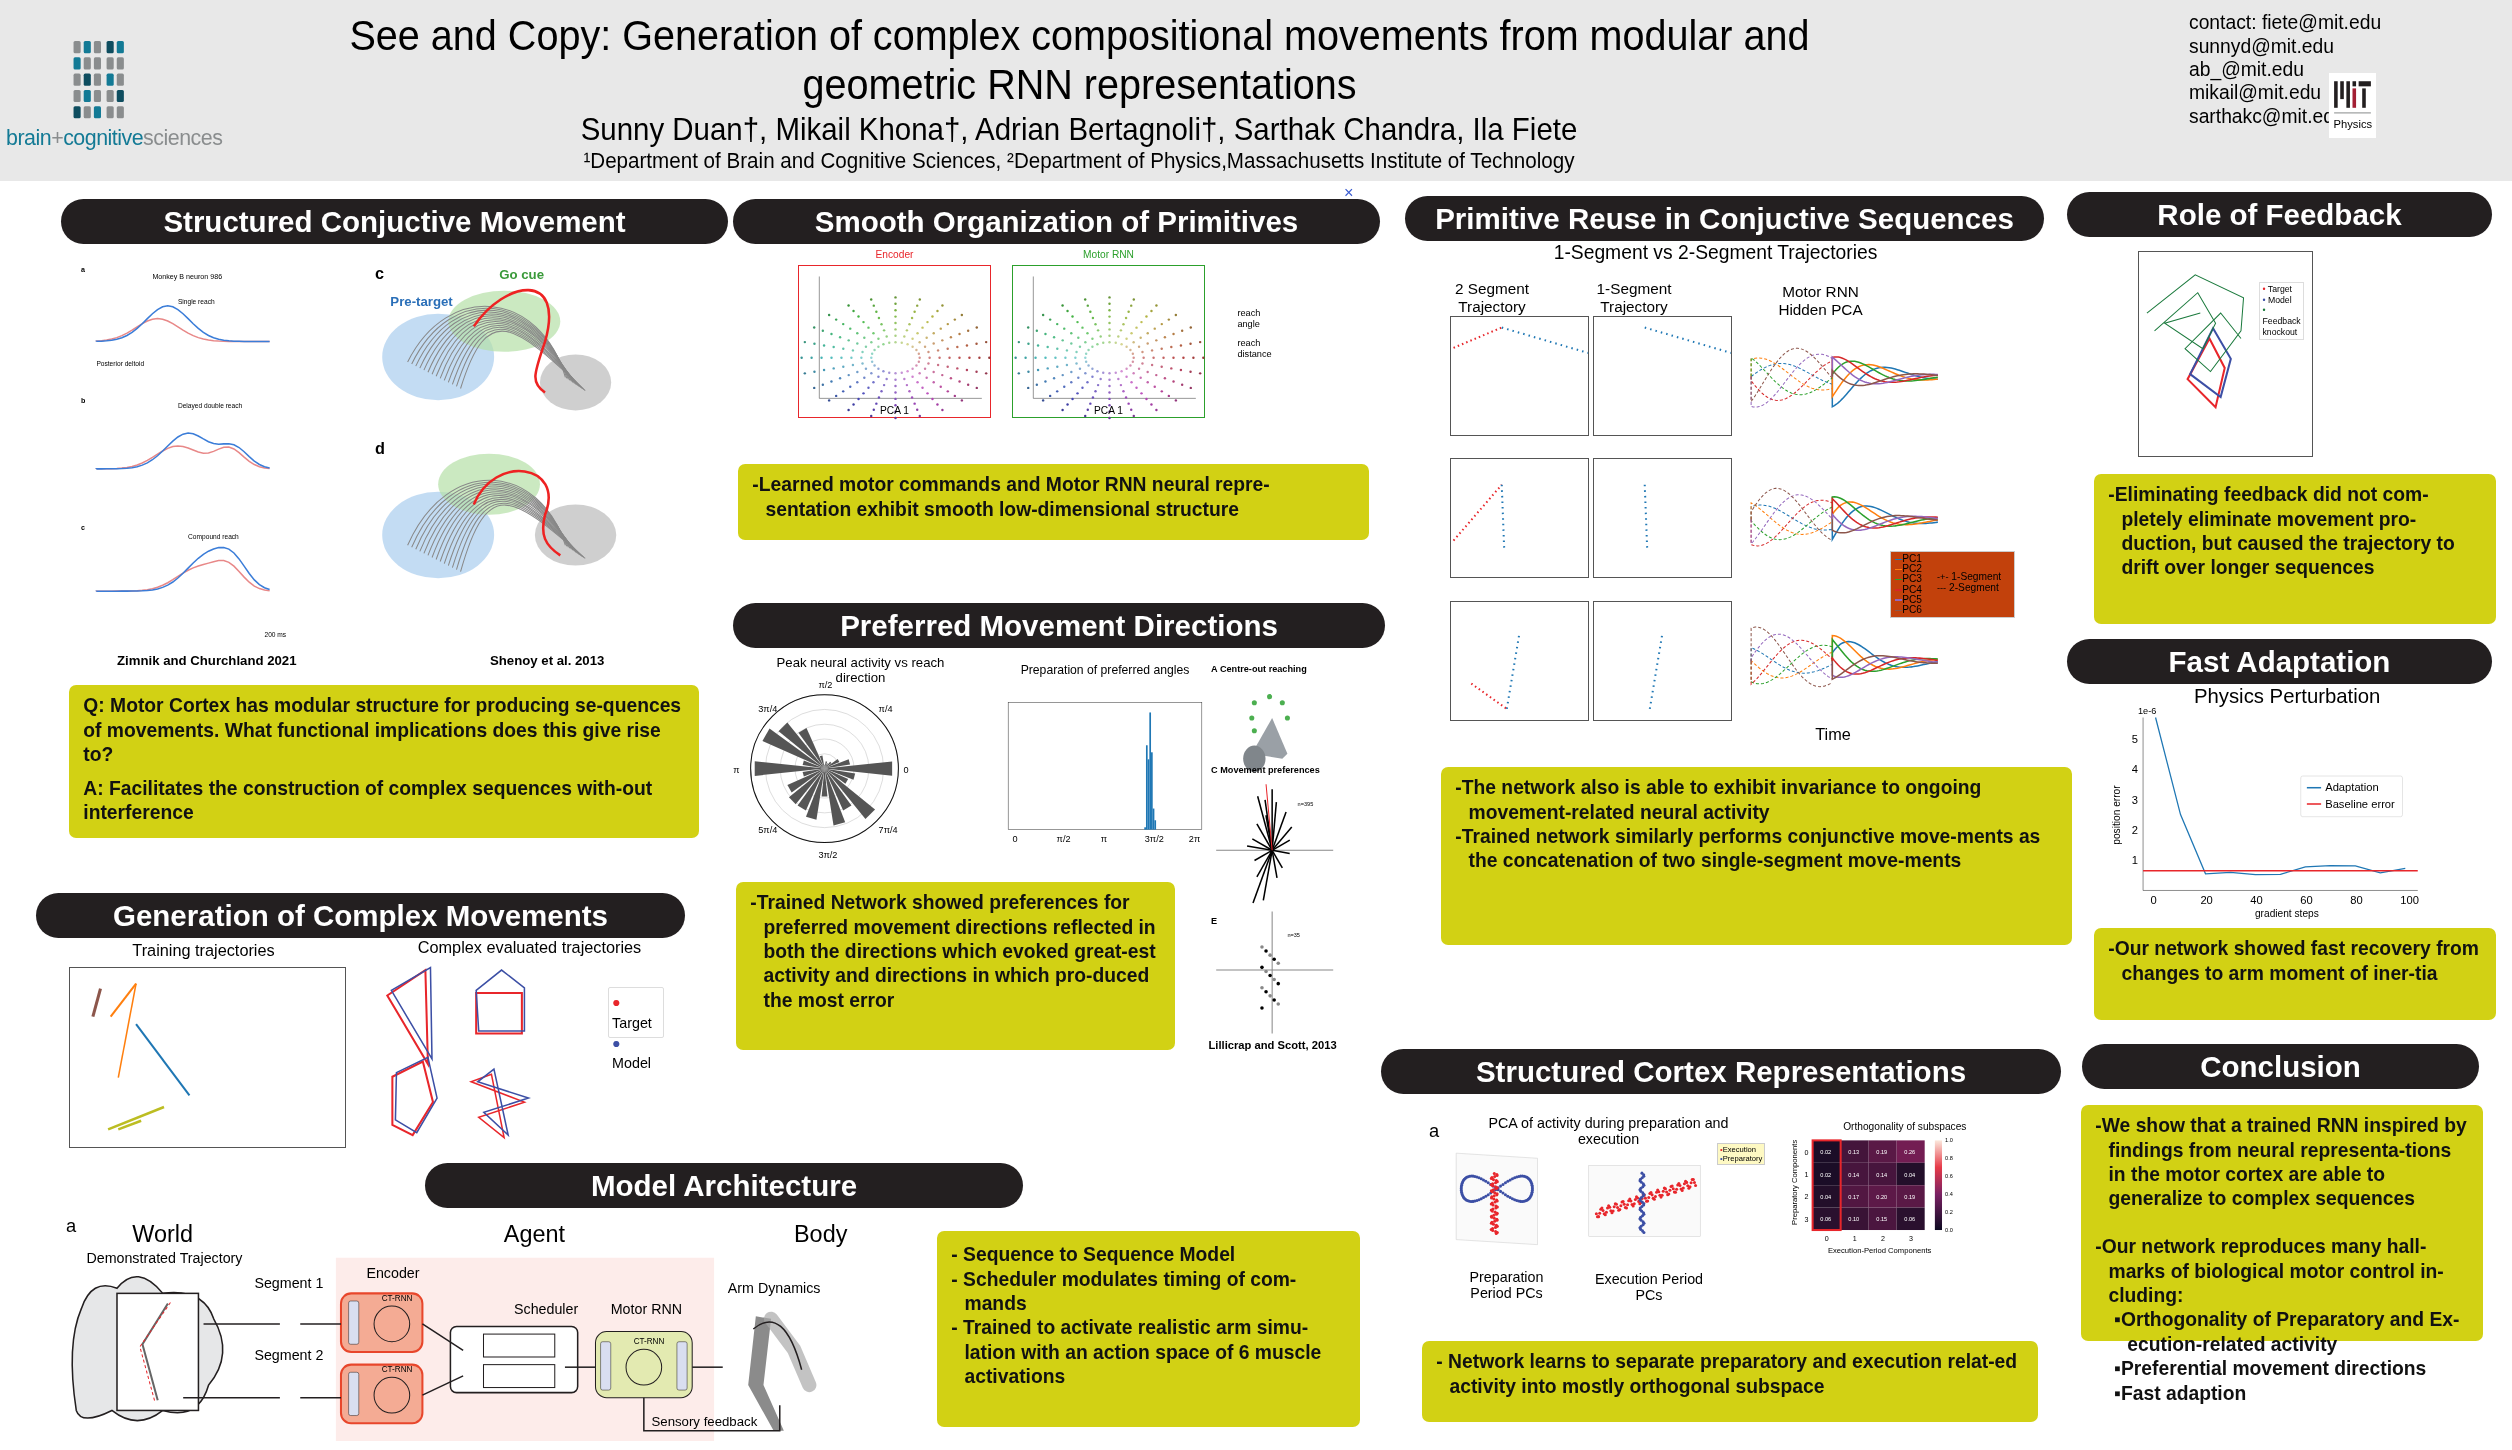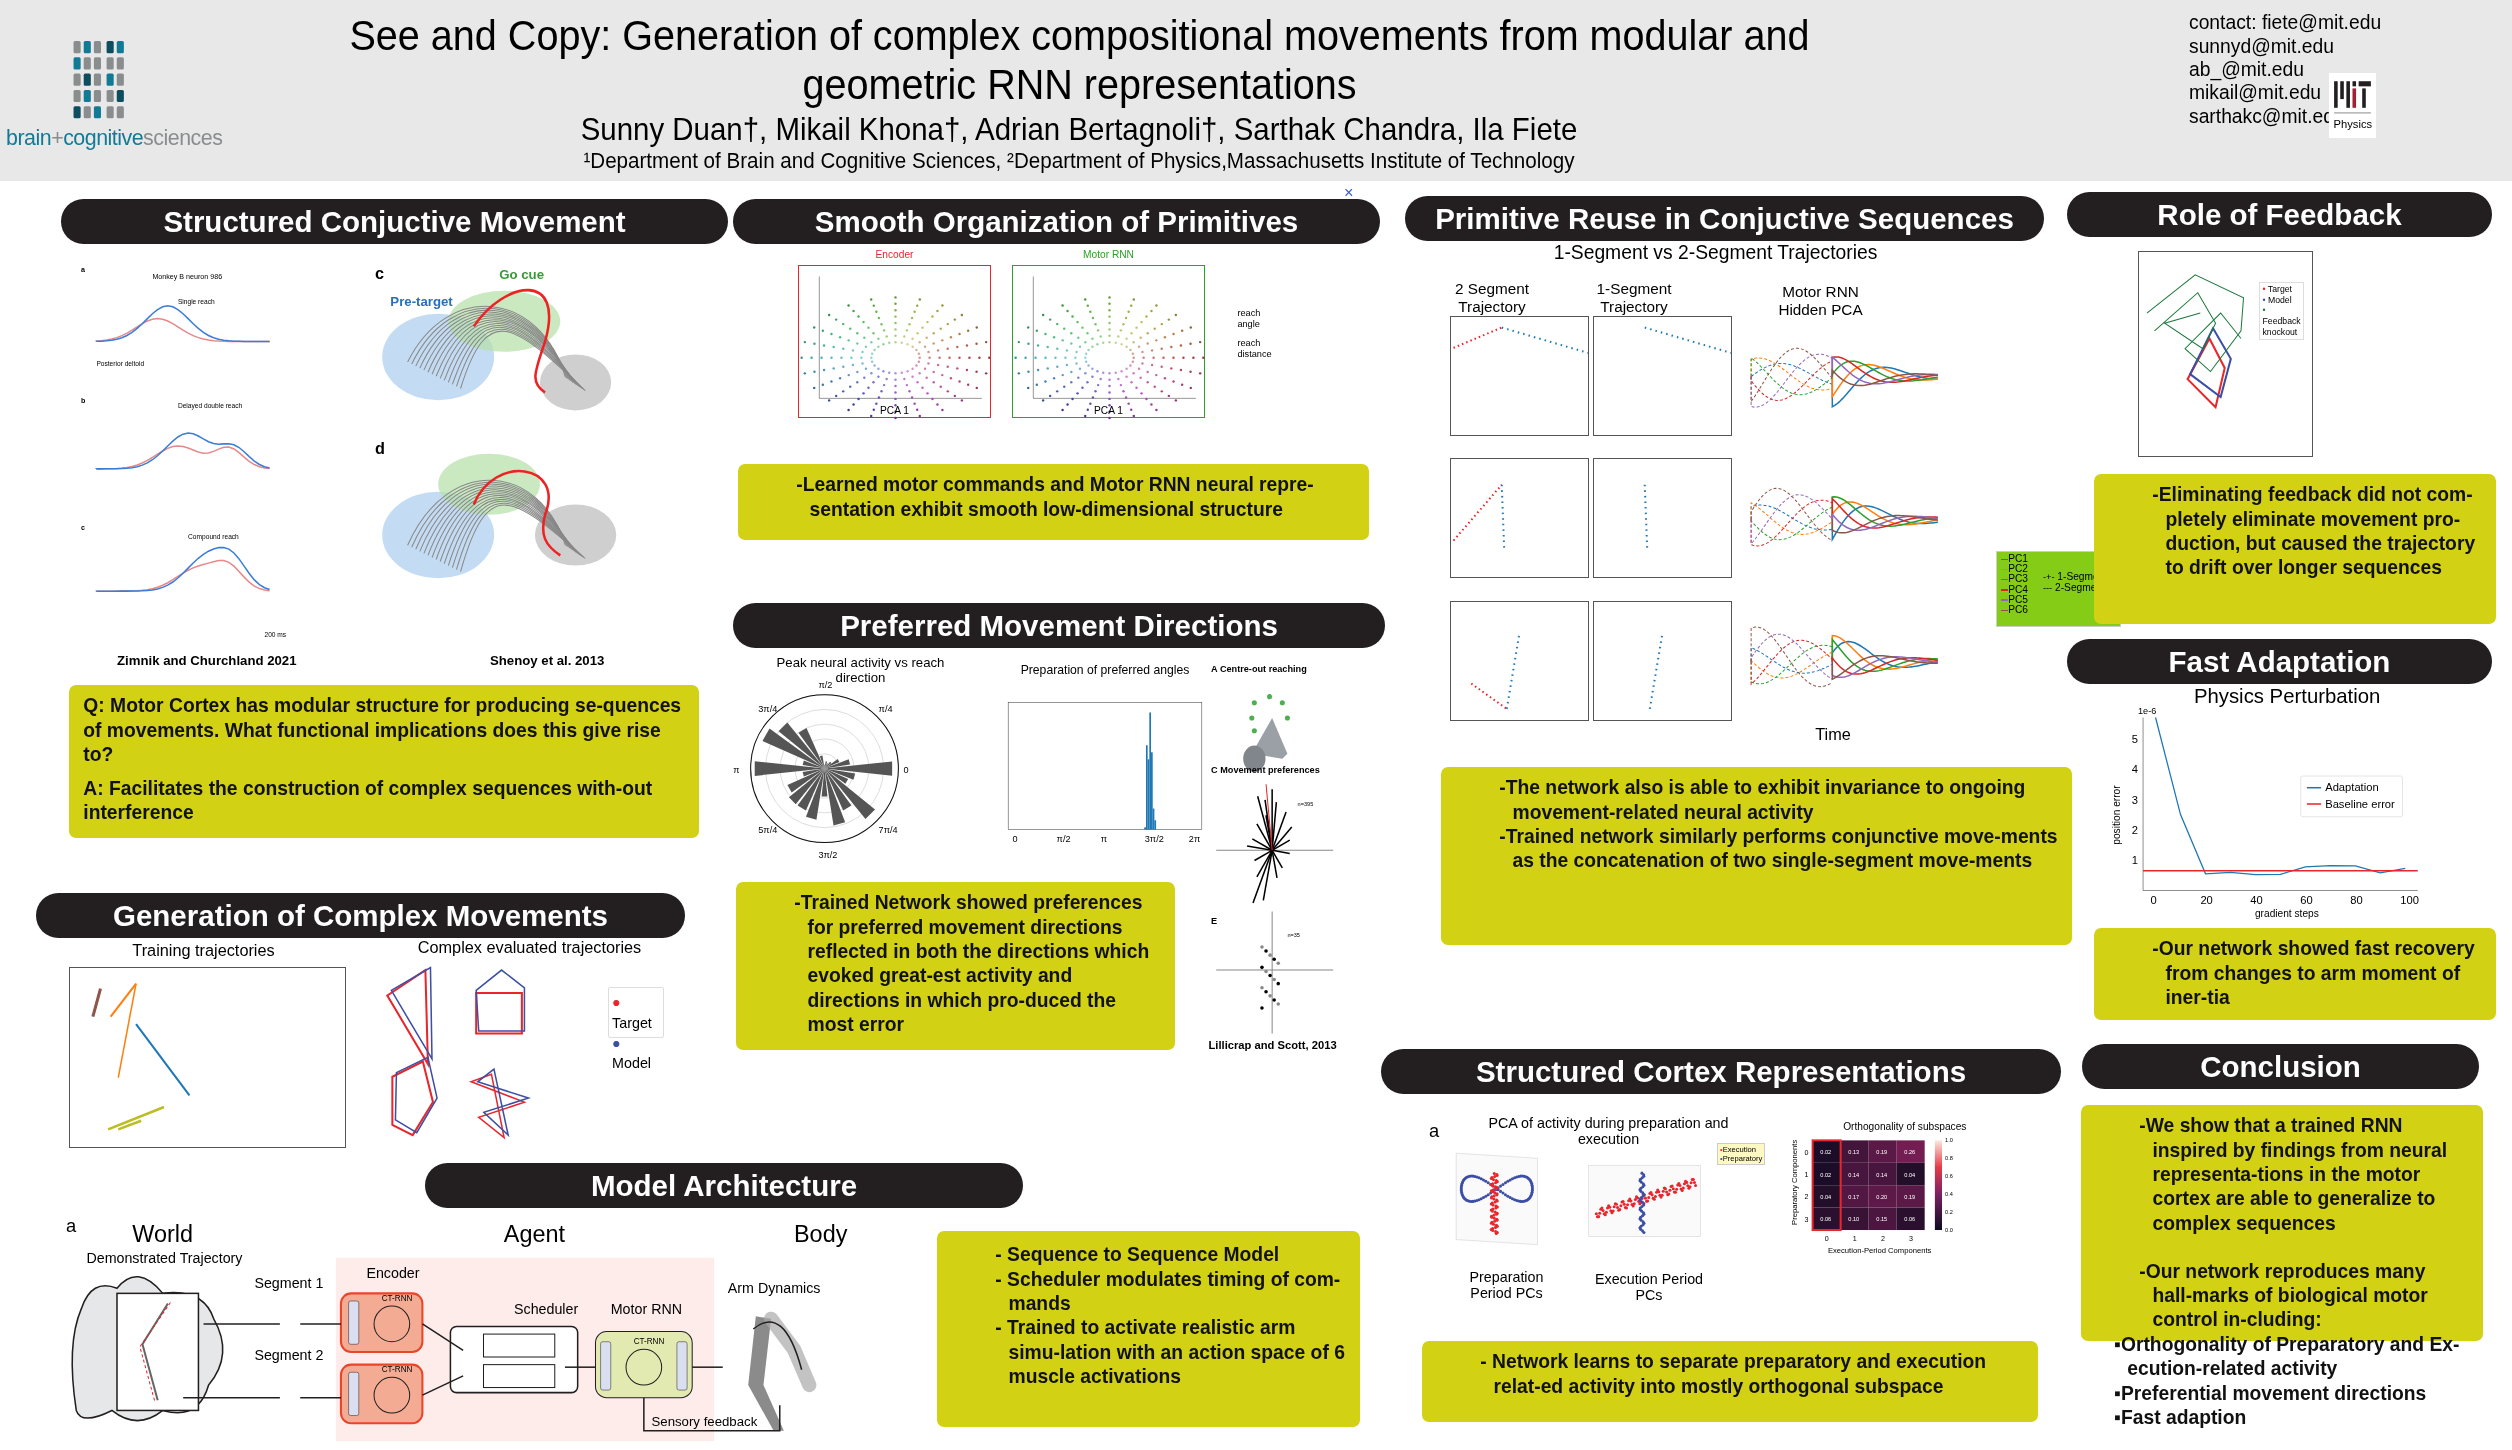--- a/index.html
+++ b/index.html
@@ -11,21 +11,21 @@
   .authors { position: absolute; left: 458px; top: 111px; width: 1242px; text-align: center; font-size: 32px; line-height: 36px; transform: scaleX(0.92); }
   .affil { position: absolute; left: 458px; top: 148px; width: 1242px; text-align: center; font-size: 22.4px; line-height: 26.5px; transform: scaleX(0.92); }
   .contacts { position: absolute; left: 2189px; top: 11.2px; font-size: 19.3px; line-height: 23.4px; }
   .bcs-logo { position: absolute; left: 15.3px; top: 36px; width: 234px; height: 122px; }
   .bcs-text { position: absolute; left: 6.1px; top: 126px; font-size: 21.4px; letter-spacing: -0.5px; }
   .bcs-text .b { color: #137a95; } .bcs-text .s { color: #8a8d8e; }
   .mit-logo { position: absolute; left: 2329px; top: 73px; width: 47px; height: 65px; background: #fff; }
 
   .section-title { position: absolute; height: 45px; background: #231f20; color: #fff; border-radius: 22.4px 22.4px 22.4px 22.4px / 22.4px 22.4px 22.4px 22.4px; font-weight: bold; font-size: 29.5px; display: flex; align-items: center; justify-content: center; }
   .ybox { position: absolute; background: #d2d114; border-radius: 7.1px; font-weight: bold; font-size: 19.3px; line-height: 24.4px; padding: 9.2px 14.3px; color: #111; }
-  .ybox .item { padding-left: 13.2px; text-indent: -13.2px; margin-left: 44px; }
+  .ybox .item { padding-left: 13.2px; text-indent: -13.2px; }
   .ybox .sub { padding-left: 32px; text-indent: -13.2px; }
   .cap { position: absolute; font-size: 16.3px; text-align: center; line-height: 18.3px; }
   .capb { position: absolute; font-size: 13.2px; font-weight: bold; }
   .plot { position: absolute; border: 1px solid #555; background: #fff; }
   svg { position: absolute; overflow: visible; }
   .small { font-size: 10.2px; }
   .close-x { position: absolute; left: 1344px; top: 183px; color: #3a5bd0; font-size: 16.3px; }
 </style>
 </head>
 <body>
@@ -859,21 +859,21 @@
       <path d="M160,135 L160,91.54575419537969 L164,96.40380169804538 L168,101.40327052563514 L172,106.46029206159496 L176,111.49730393853591 L180,116.4436282140528 L184,121.23590144468972 L188,125.81836307453764 L192,130.14301004516963 L196,134.16962678347758 L200,137.8657007359523 L204,141.20623439773715 L208,144.1734653409285 L212,146.75650609012055 L216,148.95091583725275 L220,150.7582159472986 L224,152.18536099752816 L228,153.24417673328838 L232,153.95077583049084 L236,154.324961747664 L240,154.38963024698995 L244,154.17017738248532 L248,153.69392191224776 L252,152.98954920766272 L256,152.08658282199463 L260,151.01488895919942 L264,149.80421816528664 L268,148.48378766205883 L272,147.08190686817676 L276,145.62564781545893 L280,144.14056137793582 L284,142.6504394948301 L288,141.1771228923121 L292,139.7403531971933 L296,138.35766779196726 L300,137.0443352868183 L304,135.81332908125313 L308,134.67533615563636 L312,133.6387979698982 L316,132.70998015091192 L320,131.8930675186064 L324,131.19028093019662 L328,130.6020124078373 L332,130.1269750529131 L336,129.7623643351148 L340,129.5040274711843 L344,129.3466377713769 L348,129.28387102583406 L352,129.30858122276632 L356,129.4129731302781 L360,129.58876952866032 L364,129.82737114508237 L368,130.12000761316818" fill="none" stroke="#2ca02c" stroke-width="3"></path>
       <path d="M0,135 L0,179.94244188009066 L4,176.31406903133157 L8,172.34476331877977 L12,168.0809340168744 L16,163.57101409557055 L20,158.86493624225835 L24,154.0136042750816 L28,149.06836532015748 L32,144.080488011184 L36,139.10065180562555 L40,134.17845229972585 L44,129.36192716807605 L48,124.6971070558025 L52,120.22759541643158 L56,115.994180920216 L60,112.03448566051173 L64,108.3826519642179 L68,105.06907017102407 L72,102.1201492900565 L76,99.5581319763218 L80,97.40095479797478 L84,95.6621542936984 L88,94.35081885209482 L92,93.47158598653678 L96,93.02468413381676 L100,93.00601767734193 L104,93.40729348948388 L108,94.21618690663095 L112,95.4165446978246 L116,96.98862226654566 L120,98.90935203784501 L124,101.15263973178267 L128,103.68968501084584 L132,106.48932281503762 L136,109.51838156462718 L140,112.7420543176635 L144,116.12427891740109 L148,119.62812315347576 L152,123.21617098930652 L156,126.85090597571458 L160,130.495088075692" fill="none" stroke="#d62728" stroke-width="2" stroke-dasharray="6,4"></path>
       <path d="M160,135 L160,128.126291968704 L164,133.3189788545974 L168,138.09416892311202 L172,142.41875388948577 L176,146.26891643303176 L180,149.6296822201419 L184,152.4943829588348 L188,154.86404576755086 L192,156.7467238998939 L196,158.15678343037342 L200,159.11415989682368 L204,159.6435981365138 L208,159.77388766861938 L212,159.53710498909456 L216,158.96787307794023 L220,158.1026472954876 L224,156.97903568461942 L228,155.63516051958922 L232,154.10906676758685 L236,152.43818197315807 L240,150.6588309530644 L244,148.80580761344146 L248,146.91200518365957 L252,145.00810521177453 L256,143.12232479274093 L260,141.280220708759 L264,139.50454845564389 L268,137.81517351274272 L272,136.229031687957 L276,134.76013493372162 L280,133.41961868293743 L284,132.21582649327092 L288,131.15442761033782 L292,130.23856296059213 L296,129.46901505803746 L300,128.84439734933235 L304,128.36135862318886 L308,128.01479826552347 L312,127.79808834477025 L316,127.70329875515593 L320,127.72142192263102 L324,127.8425938817214 L328,128.05630885517851 L332,128.351624805611 L336,128.71735777326174 L340,129.1422631611446 L344,129.61520247271065 L348,130.12529434339334 L352,130.66204903161963 L356,131.21548584352462 L360,131.77623325555916 L364,132.33561176786188 L368,132.88569976662214" fill="none" stroke="#d62728" stroke-width="3"></path>
       <path d="M0,135 L0,127.77394929926939 L4,121.79527047656718 L8,116.06690926584854 L12,110.64114257236955 L16,105.56618884987537 L20,100.8858067003864 L24,96.63894598176284 L28,92.85945386919941 L32,89.5758377193032 L36,86.81108598127443 L40,84.58254779510321 L44,82.90187131766598 L48,81.77500023003178 L52,81.20222730880946 L56,81.1783033963466 L60,81.69259958406099 L64,82.72931993479781 L68,84.26776161811011 L72,86.28261892054462 L76,88.74432722470564 L80,91.6194427288782 L84,94.87105340562493 L88,98.45921647478995 L92,102.34141749498434 L96,106.47304605857906 L100,110.8078830086406 L104,115.29859408175356 L108,119.89722491737416 L112,124.55569246089131 L116,129.22626792207168 L120,133.8620466307387 L124,138.41740035469266 L128,142.84840790791588 L132,147.11326017662753 L136,151.17263602303112 L140,154.99004588766107 L144,158.53214029692333 L148,161.76898088837314 L152,164.67427198804617 L156,167.22555120721768 L160,169.40433796575502" fill="none" stroke="#9467bd" stroke-width="2" stroke-dasharray="6,4"></path>
       <path d="M160,135 L160,162.16736921038824 L164,164.0192884178196 L168,165.29670135037142 L172,166.03011545268163 L176,166.25526046940536 L180,166.0121308521752 L184,165.3440483303925 L188,164.29675640133757 L192,162.91755703658237 L196,161.25449841927136 L200,159.3556210438396 L204,157.26826804752284 L208,155.03846422082432 L212,152.71036677897033 L216,150.32578968307553 L220,147.9238020907236 L224,145.54040040115274 L228,143.2082523481994 L232,140.95651069041918 L236,138.81069325614942 L240,136.79262542354593 L244,134.9204405518646 L248,133.20863342887668 L252,131.66816145723095 L256,130.30658806542604 L260,129.1282626913151 L264,128.13453164125775 L268,127.32397416889945 L272,126.69265823622227 L276,126.2344106076532 L280,125.94109617702055 L284,125.80290172826412 L288,125.80861967526951 L292,125.9459277053759 L296,126.20166065659711 L300,126.56207138233499 L304,127.01307779170881 L308,127.54049369143374 L312,128.13024148986722 L316,128.76854524942505 L320,129.442102984708 L324,130.1382374956944 L328,130.845025394239 L332,131.55140432453953 L336,132.24725869151933 L340,132.92348449320576 L344,133.5720341027522 L348,134.18594206194234 L352,134.75933313056095 L356,135.28741398515257 L360,135.76645007711818 L364,136.19372924492944 L368,136.56751372993713" fill="none" stroke="#9467bd" stroke-width="3"></path>
       <path d="M0,135 L0,69.34000162576828 L4,67.91979027358744 L8,67.19791657049194 L12,67.16776492986403 L16,67.81593958993875 L20,69.12253271075836 L24,71.06145222629536 L28,73.60080499285681 L32,76.70333031069714 L36,80.32687848995664 L40,84.42492878751409 L44,88.94714076031647 L48,93.83993286478307 L52,99.04708198184045 L56,104.51033746322425 L60,110.17004327641453 L64,115.9657618718297 L68,121.83689350496016 L72,127.7232849156332 L76,133.56582149368091 L80,139.30699734152458 L84,144.8914579757027 L88,150.2665107868588 L92,155.38259879647737 L96,160.19373370371582 L100,164.6578847017612 L104,168.73732005476847 L108,172.3988989580025 L112,175.6143117495912 L116,178.36026709657986 L120,180.6186253350425 L124,182.37647769823488 L128,183.62617171269 L132,184.36528357446286 L136,184.59653883138384 L140,184.32768318741458 L144,183.5713057075816 L148,182.34461713242382 L152,180.669186405763 L156,178.57063887564718 L160,176.07831994274036" fill="none" stroke="#8c564b" stroke-width="2" stroke-dasharray="6,4"></path>
       <path d="M160,135 L160,169.8993555051917 L164,167.8751490579854 L168,165.55070440985568 L172,162.98495897941433 L176,160.23530478894028 L180,157.35689520451905 L184,154.40204280843693 L188,151.41970930510868 L192,148.4550869626764 L196,145.54926981943248 L200,142.73901174494898 L204,140.05656744524455 L208,137.52961164205897 L212,135.18123093867274 L216,133.0299823069639 L220,131.09001168894622 L224,129.37122589562938 L228,127.87951079999938 L232,126.61698875133095 L236,125.5823081760101 L240,124.77095846586793 L244,124.1756034784356 L248,123.78642727386097 L252,123.59148607962594 L256,123.57706089578217 L260,123.72800561943313 L264,124.02808606715519 L268,124.46030579789849 L272,125.00721517708034 L276,125.65120066612837 L280,126.37475186238025 L284,127.16070434447865 L288,127.99245689148121 L292,128.85416213392165 L296,129.73089015692935 L300,130.60876500499973 L304,131.4750744316865 L308,132.31835359275092 L312,133.12844369631264 L316,133.89652689719946 L320,134.61513895457534 L324,135.2781613622562 L328,135.8807948107026 L332,136.41951594982243 L336,136.8920194941968 L340,137.29714774932117 L344,137.63480964141874 L348,137.90589130708491 L352,138.11216024541318 L356,138.25616495742662 L360,138.3411318987724 L364,138.3708614549423 L368,138.34962451694926" fill="none" stroke="#8c564b" stroke-width="3"></path>
     </svg>
   </div>
 <div class="cap" style="left:1782px;top:725px;width:102px;">Time</div>
-<div style="position:absolute;left:1996px;top:551px;width:125px;height:76px;background:#84cc16;border:0.5px solid #ccc;font-size:10.2px;line-height:10.2px;padding:2px 4.1px;">
+<div style="position:absolute;left:1890px;top:551px;width:125px;height:67px;background:#c2410c;border:0.5px solid #ccc;font-size:10.2px;line-height:10.2px;padding:2px 4.1px;">
   <div id="pc-legend-list">
       <div><span style="display:inline-block;width:7.1px;height:1.5px;vertical-align:middle;background:#1f77b4"></span><span>PC1</span></div>
       <div><span style="display:inline-block;width:7.1px;height:1.5px;vertical-align:middle;background:#ff7f0e"></span><span>PC2</span></div>
       <div><span style="display:inline-block;width:7.1px;height:1.5px;vertical-align:middle;background:#2ca02c"></span><span>PC3</span></div>
       <div><span style="display:inline-block;width:7.1px;height:1.5px;vertical-align:middle;background:#d62728"></span><span>PC4</span></div>
       <div><span style="display:inline-block;width:7.1px;height:1.5px;vertical-align:middle;background:#9467bd"></span><span>PC5</span></div>
       <div><span style="display:inline-block;width:7.1px;height:1.5px;vertical-align:middle;background:#8c564b"></span><span>PC6</span></div>
     </div>
   <div style="position:absolute;left:46px;top:20.4px;">
     <div><span style="font-size:9.2px;">-+-</span> <span>1-Segment</span></div>

